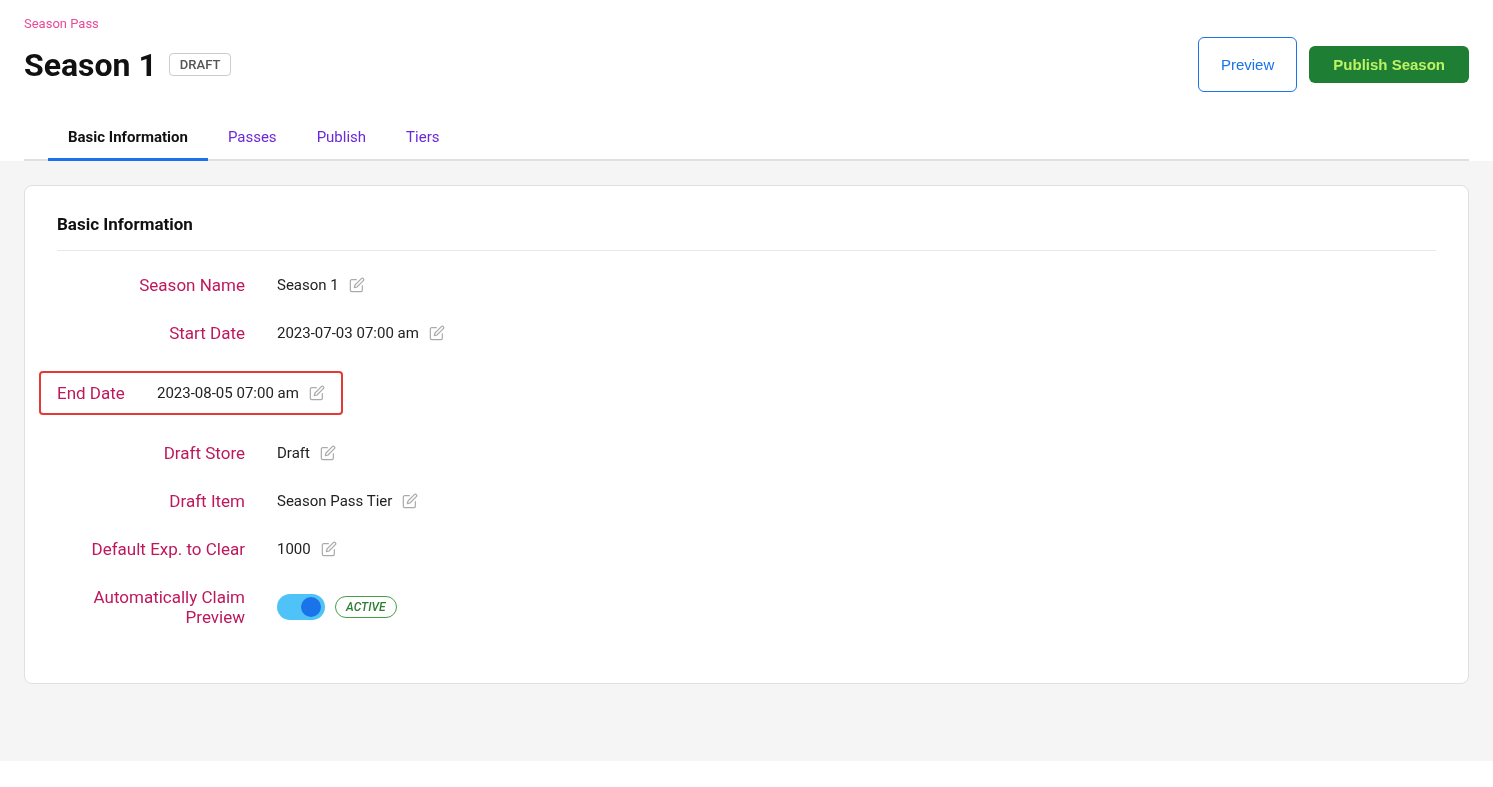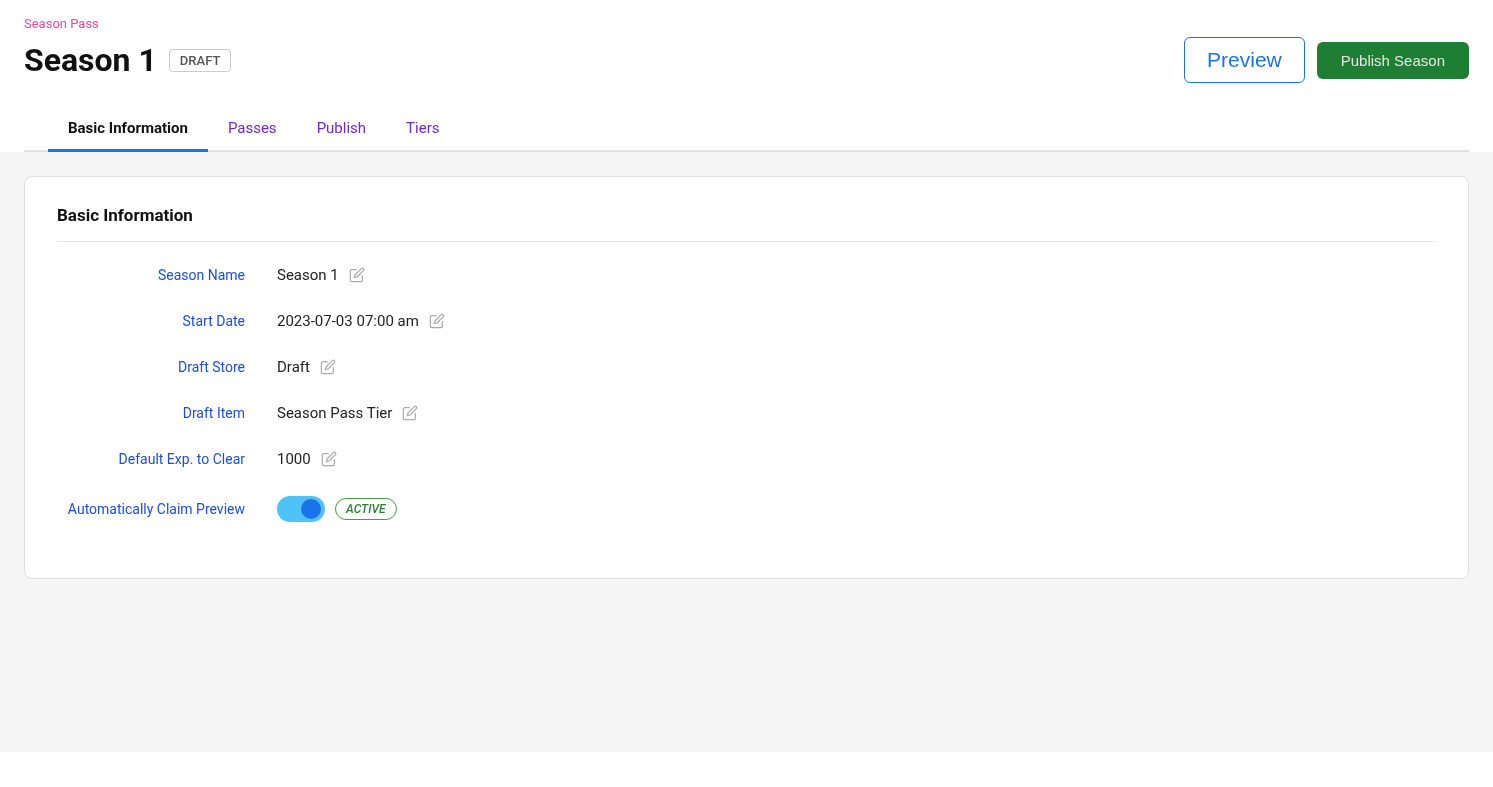--- a/index.html
+++ b/index.html
@@ -57,38 +57,38 @@
       font-weight: 500;
     }
 
     .header-actions {
       display: flex;
       gap: 12px;
       align-items: center;
     }
 
     .btn-preview {
-      padding: 10px 22px;
+      padding: 18px 22px;
       border: 1.5px solid #1a73e8;
       background: #fff;
       color: #1a73e8;
       border-radius: 6px;
-      font-size: 21px;
+      font-size: 15px;
       font-weight: 500;
       cursor: pointer;
     }
 
     .btn-publish {
       padding: 10px 24px;
       border: none;
       background: #1e7e34;
-      color: #e5e5e5;
+      color: #bef264;
       border-radius: 6px;
       font-size: 15px;
-      font-weight: 400;
+      font-weight: 700;
       cursor: pointer;
     }
 
     
     .tabs {
       display: flex;
       gap: 0;
       border-bottom: 2px solid #e0e0e0;
       margin-top: 24px;
       padding: 0 24px;
@@ -137,22 +137,22 @@
     
     .form-row {
       display: flex;
       align-items: center;
       margin-bottom: 28px;
     }
 
     .form-label {
       width: 220px;
       text-align: right;
-      font-size: 14px;
-      color: #1d4ed8;
+      font-size: 17px;
+      color: #be185d;
       font-weight: 400;
       padding-right: 32px;
     }
 
     .form-value {
       display: flex;
       align-items: center;
       gap: 10px;
       font-size: 15px;
       color: #222;
@@ -293,20 +293,32 @@
           <span>2023-07-03 07:00 am</span>
           <span class="edit-icon">
             <svg class="pencil-icon" viewBox="0 0 24 24">
               <path d="M11 4H4a2 2 0 0 0-2 2v14a2 2 0 0 0 2 2h14a2 2 0 0 0 2-2v-7"></path>
               <path d="M18.5 2.5a2.121 2.121 0 0 1 3 3L12 15l-4 1 1-4 9.5-9.5z"></path>
             </svg>
           </span>
         </div>
       </div>
 
+      <div class="form-row highlighted">
+        <div class="form-label">End Date</div>
+        <div class="form-value">
+          <span>2023-08-05 07:00 am</span>
+          <span class="edit-icon">
+            <svg class="pencil-icon" viewBox="0 0 24 24">
+              <path d="M11 4H4a2 2 0 0 0-2 2v14a2 2 0 0 0 2 2h14a2 2 0 0 0 2-2v-7"></path>
+              <path d="M18.5 2.5a2.121 2.121 0 0 1 3 3L12 15l-4 1 1-4 9.5-9.5z"></path>
+            </svg>
+          </span>
+        </div>
+      </div>
 
       <div class="form-row">
         <div class="form-label">Draft Store</div>
         <div class="form-value">
           <span>Draft</span>
           <span class="edit-icon">
             <svg class="pencil-icon" viewBox="0 0 24 24">
               <path d="M11 4H4a2 2 0 0 0-2 2v14a2 2 0 0 0 2 2h14a2 2 0 0 0 2-2v-7"></path>
               <path d="M18.5 2.5a2.121 2.121 0 0 1 3 3L12 15l-4 1 1-4 9.5-9.5z"></path>
             </svg>

